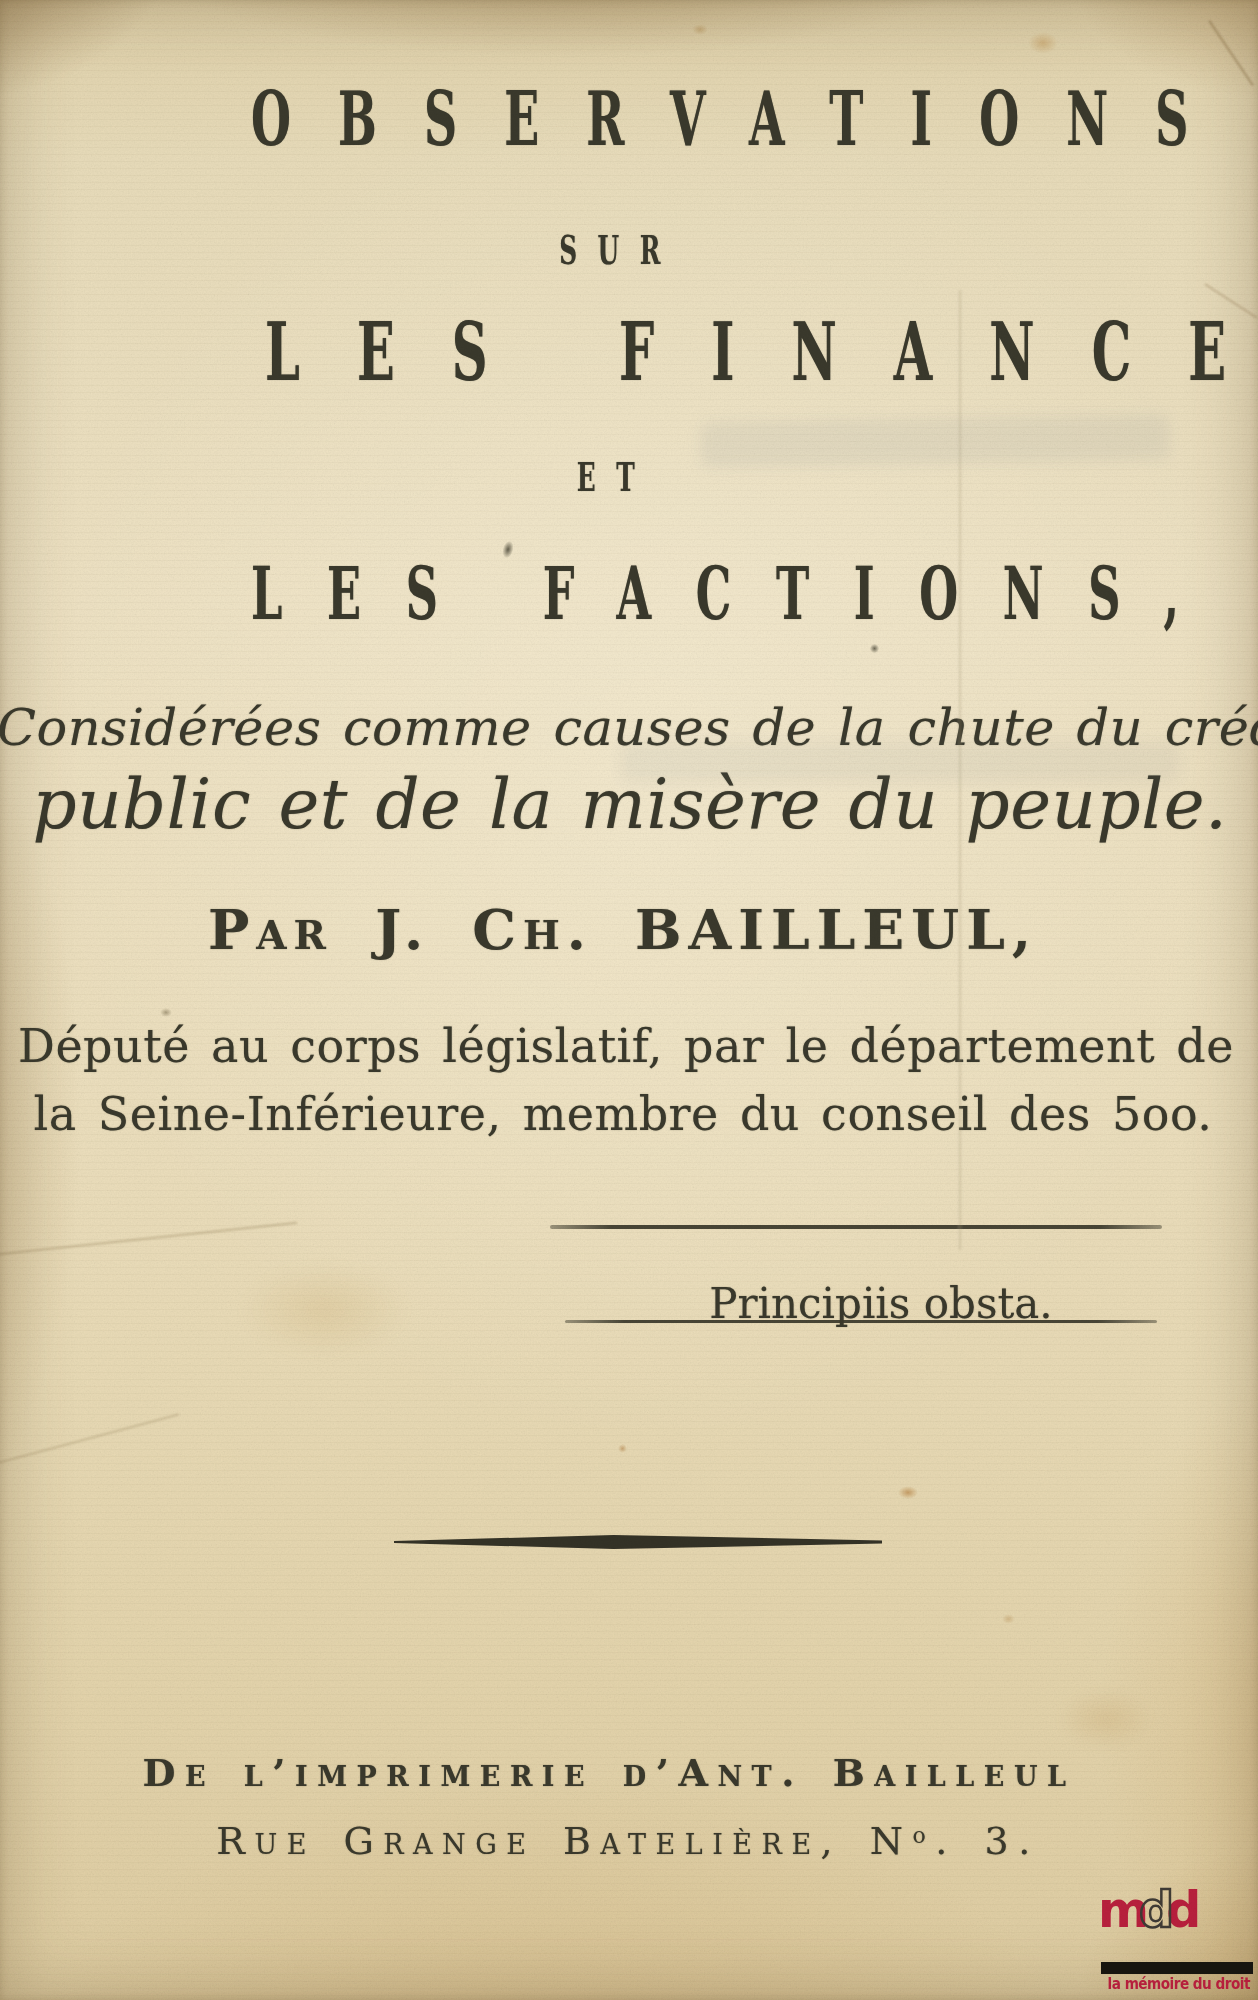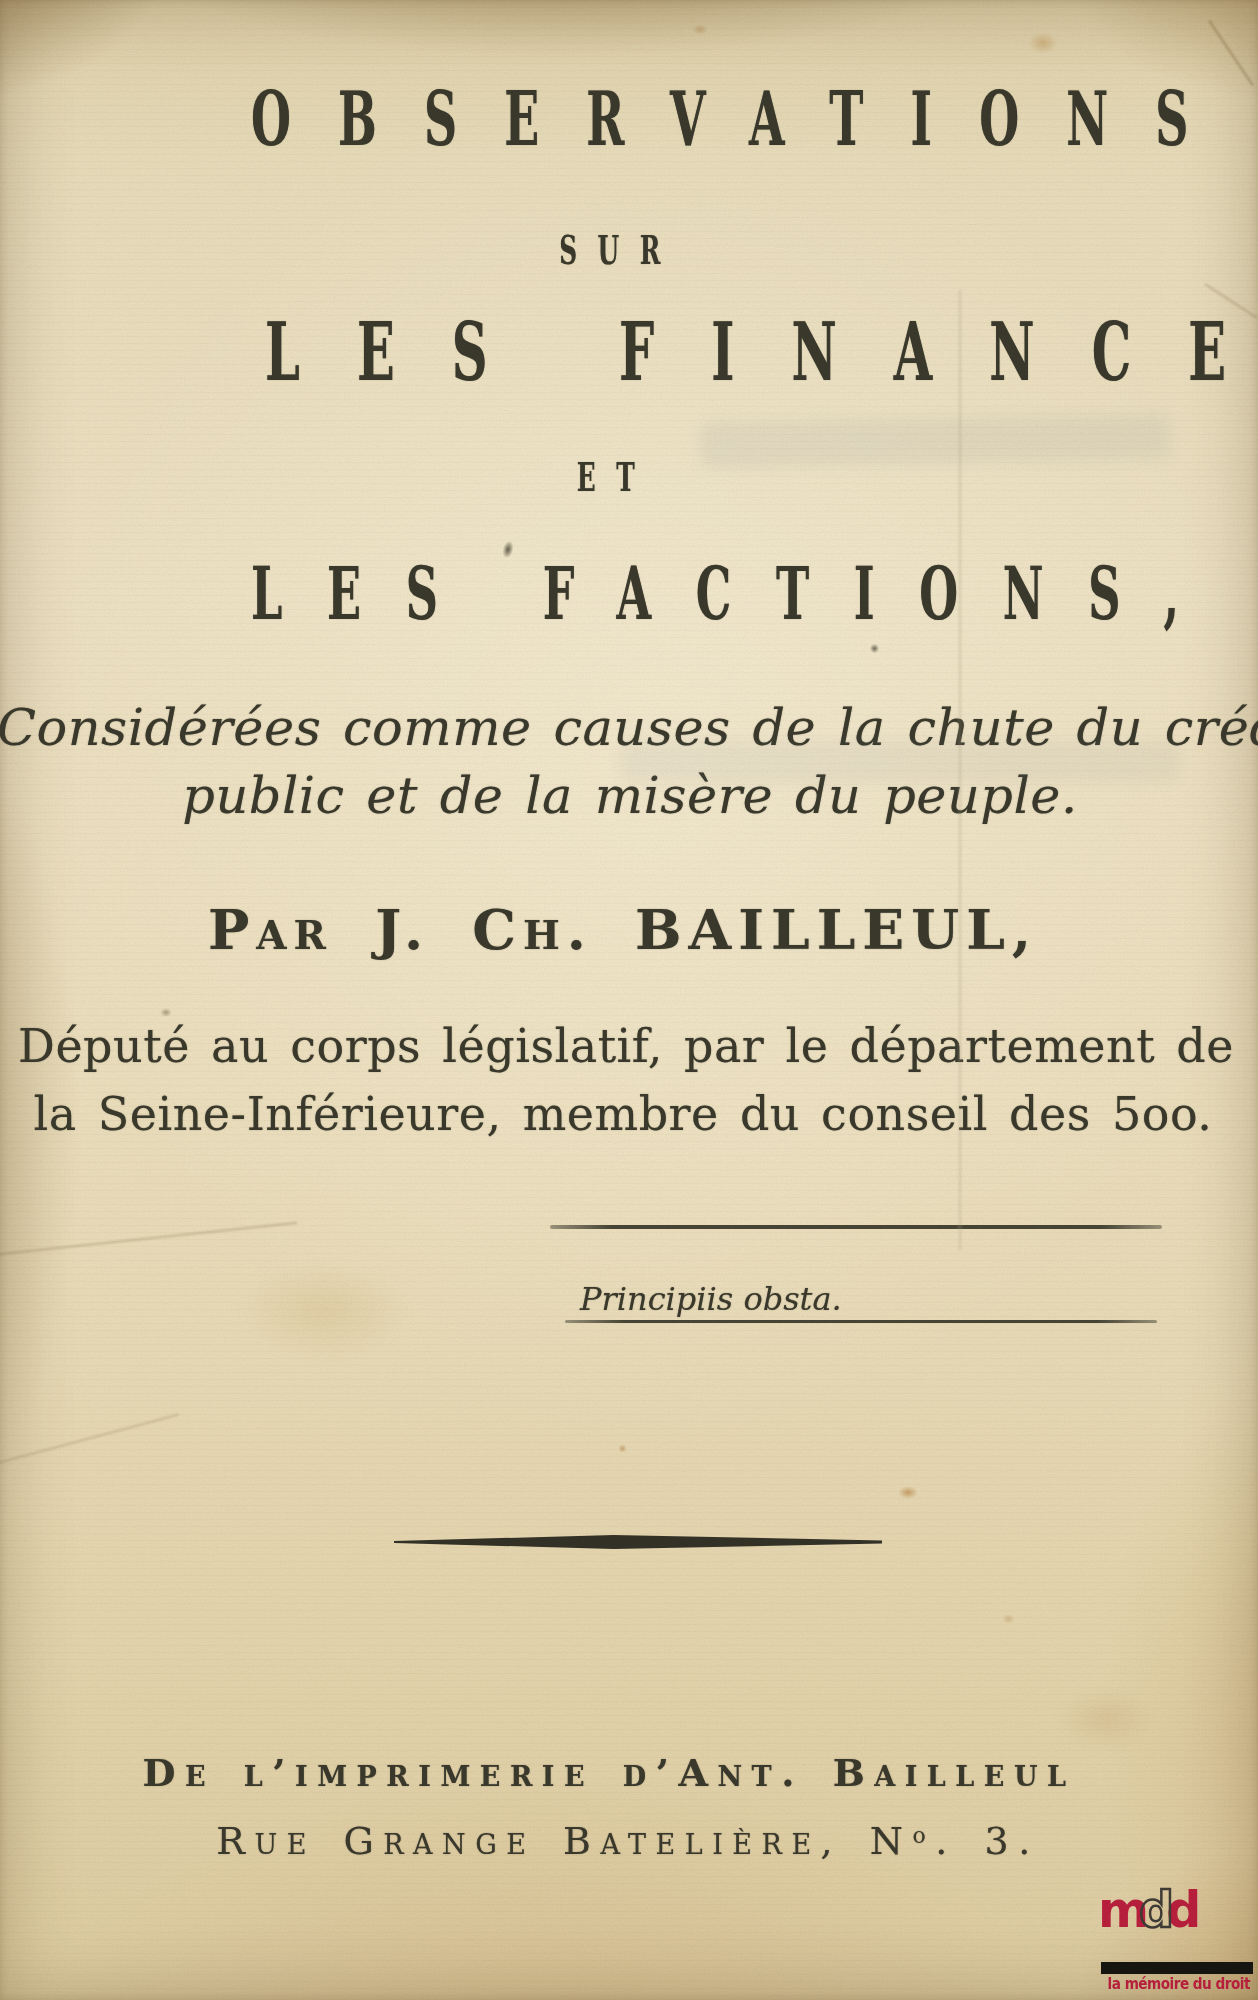--- a/index.html
+++ b/index.html
@@ -29,35 +29,35 @@
   }
   .fat { font-weight:bold; }
 
   .l-obs      { top:82px;  font-size:74px; letter-spacing:76px; transform:translateX(12px)  scaleX(.62); }
   .l-sur      { top:230px; font-size:40px; letter-spacing:33px; transform:translateX(-9px)  scaleX(.62); }
   .l-fin      { top:312px; font-size:80px; letter-spacing:92px; transform:translateX(26px)  scaleX(.62); }
   .l-et       { top:457px; font-size:40px; letter-spacing:33px; transform:translateX(-13px) scaleX(.62); }
   .l-fac      { top:558px; font-size:72px; letter-spacing:72px; transform:translateX(12px)  scaleX(.62); }
 
   .l-sub1     { top:702px; font-size:51px; font-style:italic; word-spacing:5px; letter-spacing:.5px; transform:translateX(-3px); }
-  .l-sub2     { top:770px; font-size:51px; font-style:italic; word-spacing:5px; letter-spacing:.5px; transform:translateX(1px); }
+  .l-sub2     { top:770px; font-size:69px; font-style:italic; word-spacing:5px; letter-spacing:.5px; transform:translateX(1px); }
 
   .l-byline   { top:902px; font-size:55px; font-variant:small-caps; font-weight:bold;
                 letter-spacing:7px; word-spacing:16px; transform:translateX(-6px); }
 
   .l-dep1     { top:1023px; font-size:46px; word-spacing:6px; letter-spacing:.5px; transform:translateX(-3px); }
   .l-dep2     { top:1091px; font-size:46px; word-spacing:6px; letter-spacing:.5px; transform:translateX(-6px); }
 
   .rule { position:absolute; border-radius:2px;
           background:linear-gradient(90deg, rgba(58,56,42,.45), rgba(58,56,42,.92) 10%, rgba(58,56,42,.92) 90%, rgba(58,56,42,.45)); }
   .rule-1 { top:1225px; left:550px; width:612px; height:4px; }
   .rule-2 { top:1320px; left:565px; width:592px; height:3px; }
 
-  .l-epigraph { position:absolute; top:1283px; left:580px; width:602px; white-space:nowrap;
-                font-size:32px; font-style:italic; line-height:1; color:#3a392c;
+  .l-epigraph { position:absolute; top:1283px; left:580px; width:602px; text-align:center; white-space:nowrap;
+                font-size:42px; line-height:1; color:#3a392c;
                 text-shadow:0 0 1.2px rgba(56,54,40,.55); }
 
   .swell { position:absolute; top:1534px; left:394px; width:488px; height:16px; background:#343226;
            clip-path:polygon(0 44%, 45% 6%, 100% 41%, 100% 59%, 45% 94%, 0 56%);
            filter:blur(.4px); }
 
   .l-imp1 { top:1754px; font-size:38px; font-variant:small-caps; font-weight:bold;
             letter-spacing:9.5px; word-spacing:6px; transform:translateX(-20px); }
   .l-imp2 { top:1822px; font-size:38px; font-variant:small-caps; font-weight:normal;
             letter-spacing:9.5px; word-spacing:6px; transform:translateX(-1px); }

